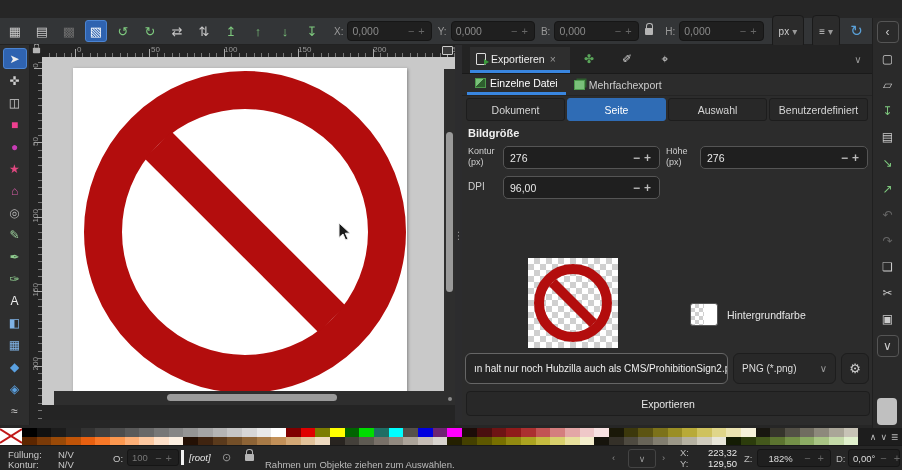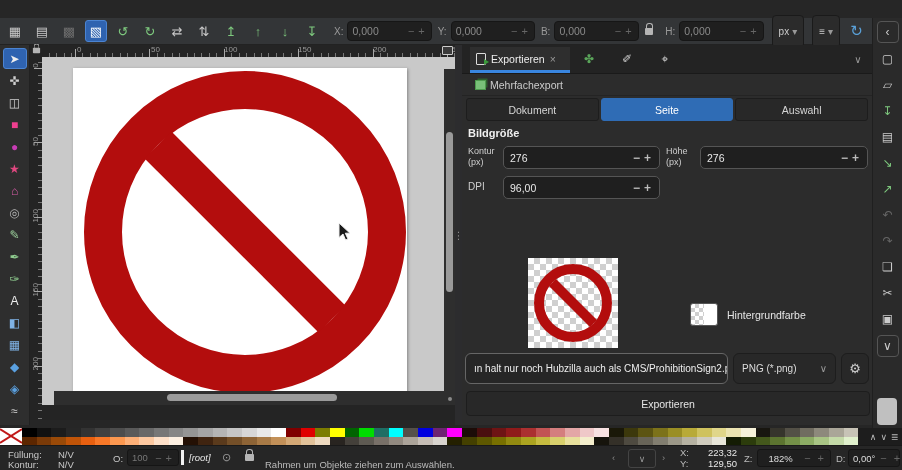--- a/index.html
+++ b/index.html
@@ -309,31 +309,36 @@
       <span style="display:flex">
 
       <span class="dlg-icon-tab" style="color: rgb(90, 165, 90);">✤</span>
           <span class="dlg-icon-tab" style="color: rgb(207, 207, 207);">✐</span>
           <span class="dlg-icon-tab" style="color: rgb(207, 207, 207);">⌖</span>
         </span>
       <span id="dlg-caret">∨</span>
     </div>
 
     <div id="subtabs">
+      <span class="subtab active">
+        <span class="img-ico"></span>
+        <span>Einzelne Datei</span>
+      </span>
       <span class="subtab">
         <span class="stack-ico"></span>
         <span>Mehrfachexport</span>
       </span>
     </div>
 
     <div id="area-btns">
 
     <div class="area-btn">Dokument</div>
         <div class="area-btn active">Seite</div>
         <div class="area-btn">Auswahl</div>
+        <div class="area-btn">Benutzerdefiniert</div>
       </div>
 
     <div id="imgsize-label">Bildgröße</div>
 
     <div class="fld-label" style="left:6px;top:101px">
       <span>Kontur</span><br><span>(px)</span>
     </div>
     <div class="pfield" style="left:41px;top:101px;width:157px">
       <span class="val">276</span>
       <span class="spin">−</span>

